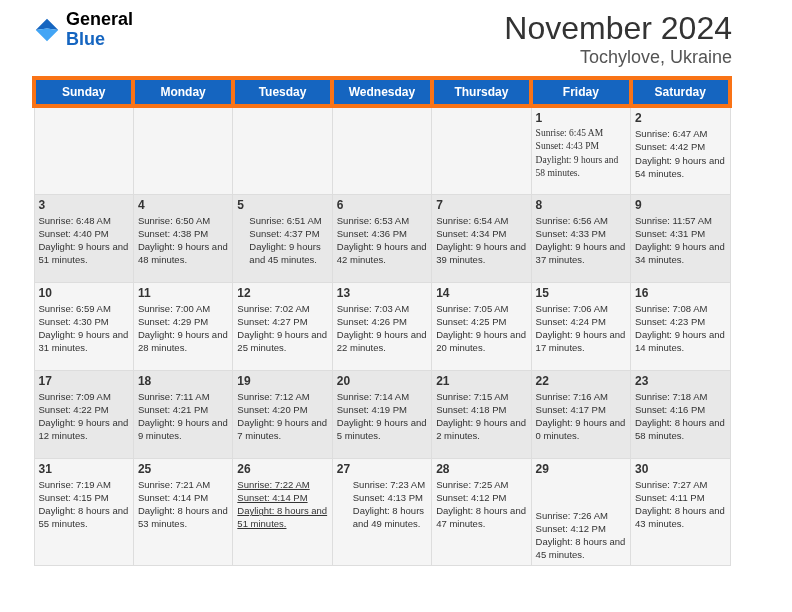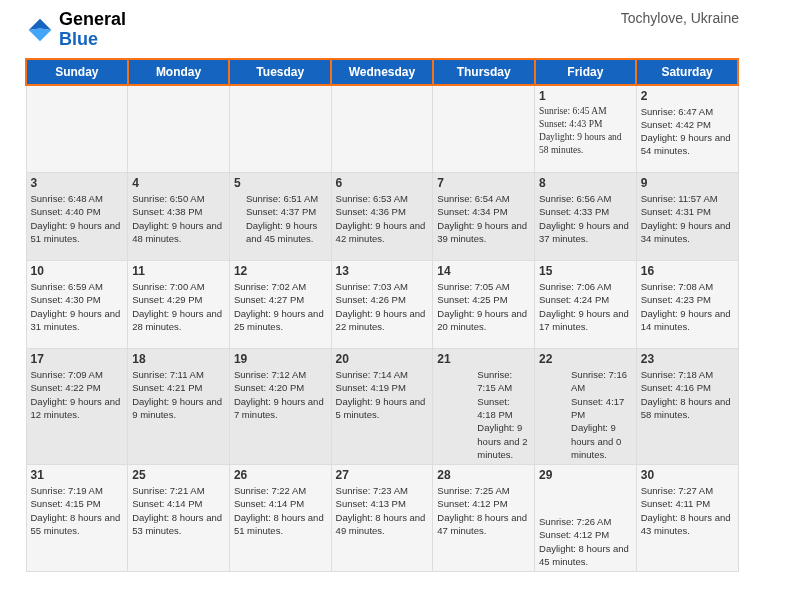--- a/index.html
+++ b/index.html
@@ -5,21 +5,21 @@
     * { margin: 0; padding: 0; box-sizing: border-box; }
     body {
       font-family: Arial, sans-serif;
       background: #fff;
       width: 792px;
       height: 612px;
       overflow: hidden;
     }
     .container {
       width: 764px;
-      padding: 10px 25px;
+      padding: 10px 32px;
     }
     .header {
       display: flex;
       justify-content: space-between;
       align-items: flex-start;
       margin-bottom: 8px;
     }
     .logo {
       display: flex;
       align-items: center;
@@ -38,35 +38,35 @@
     }
     .title-block {
       text-align: right;
     }
     .month-title {
       font-size: 32px;
       font-weight: normal;
       color: #333;
     }
     .subtitle {
-      font-size: 14px;
+      font-size: 18px;
       color: #555;
     }
     table {
       width: 100%;
       border-collapse: collapse;
       table-layout: fixed;
     }
     thead th {
       background-color: #1565c0;
       color: white;
       padding: 5px 3px;
       font-size: 12px;
       font-weight: bold;
-      border: 2px solid #f97316;
+      border: 4px solid #f97316;
     }
     tbody td {
       border: 1px solid #ddd;
       vertical-align: top;
       padding: 3px 4px;
       font-size: 10px;
       color: #333;
       height: 88px;
     }
     tbody tr:nth-child(odd) td {
@@ -99,20 +99,21 @@
       <svg class="logo-icon" viewBox="0 0 40 40">
         <polygon points="20,5 35,20 20,18 5,20" fill="#1565c0"></polygon>
         <polygon points="20,18 35,20 20,35 5,20" fill="#42a5f5"></polygon>
       </svg>
       <div class="logo-text">
         <span class="general">General</span>
         <span class="blue">Blue</span>
       </div>
     </div>
     <div class="title-block">
+      <div class="month-title">November 2024</div>
       <div class="subtitle">Tochylove, Ukraine</div>
     </div>
   </div>
 
   <table>
     <thead>
       <tr>
         <th>Sunday</th>
         <th>Monday</th>
         <th>Tuesday</th>
@@ -250,27 +251,27 @@
 Daylight: 9 hours and 7 minutes.</div>
           </td>
           <td>
             <span class="day-number">20</span>
             <div class="day-info" style="white-space: pre-line;">Sunrise: 7:14 AM
 Sunset: 4:19 PM
 Daylight: 9 hours and 5 minutes.</div>
           </td>
           <td>
             <span class="day-number">21</span>
-            <div class="day-info" style="white-space: pre-line; margin-left: 40px;">Sunrise: 7:15 AM
+            <div class="day-info" style="white-space: pre-line;">Sunrise: 7:15 AM
 Sunset: 4:18 PM
 Daylight: 9 hours and 2 minutes.</div>
           </td>
           <td>
             <span class="day-number">22</span>
-            <div class="day-info" style="white-space: pre-line; margin-left: 32px;">Sunrise: 7:16 AM
+            <div class="day-info" style="white-space: pre-line;">Sunrise: 7:16 AM
 Sunset: 4:17 PM
 Daylight: 9 hours and 0 minutes.</div>
           </td>
           <td>
             <span class="day-number">23</span>
             <div class="day-info" style="white-space: pre-line;">Sunrise: 7:18 AM
 Sunset: 4:16 PM
 Daylight: 8 hours and 58 minutes.</div>
           </td>
         </tr>
@@ -282,27 +283,27 @@
 Daylight: 8 hours and 55 minutes.</div>
           </td>
           <td>
             <span class="day-number">25</span>
             <div class="day-info" style="white-space: pre-line;">Sunrise: 7:21 AM
 Sunset: 4:14 PM
 Daylight: 8 hours and 53 minutes.</div>
           </td>
           <td>
             <span class="day-number">26</span>
-            <div class="day-info" style="white-space: pre-line;">Sunrise: 7:22 AM
+            <div class="day-info" style="white-space: pre-line; text-decoration: underline;">Sunrise: 7:22 AM
 Sunset: 4:14 PM
 Daylight: 8 hours and 51 minutes.</div>
           </td>
           <td>
             <span class="day-number">27</span>
-            <div class="day-info" style="white-space: pre-line;">Sunrise: 7:23 AM
+            <div class="day-info" style="white-space: pre-line; margin-left: 16px;">Sunrise: 7:23 AM
 Sunset: 4:13 PM
 Daylight: 8 hours and 49 minutes.</div>
           </td>
           <td>
             <span class="day-number">28</span>
             <div class="day-info" style="white-space: pre-line;">Sunrise: 7:25 AM
 Sunset: 4:12 PM
 Daylight: 8 hours and 47 minutes.</div>
           </td>
           <td>

